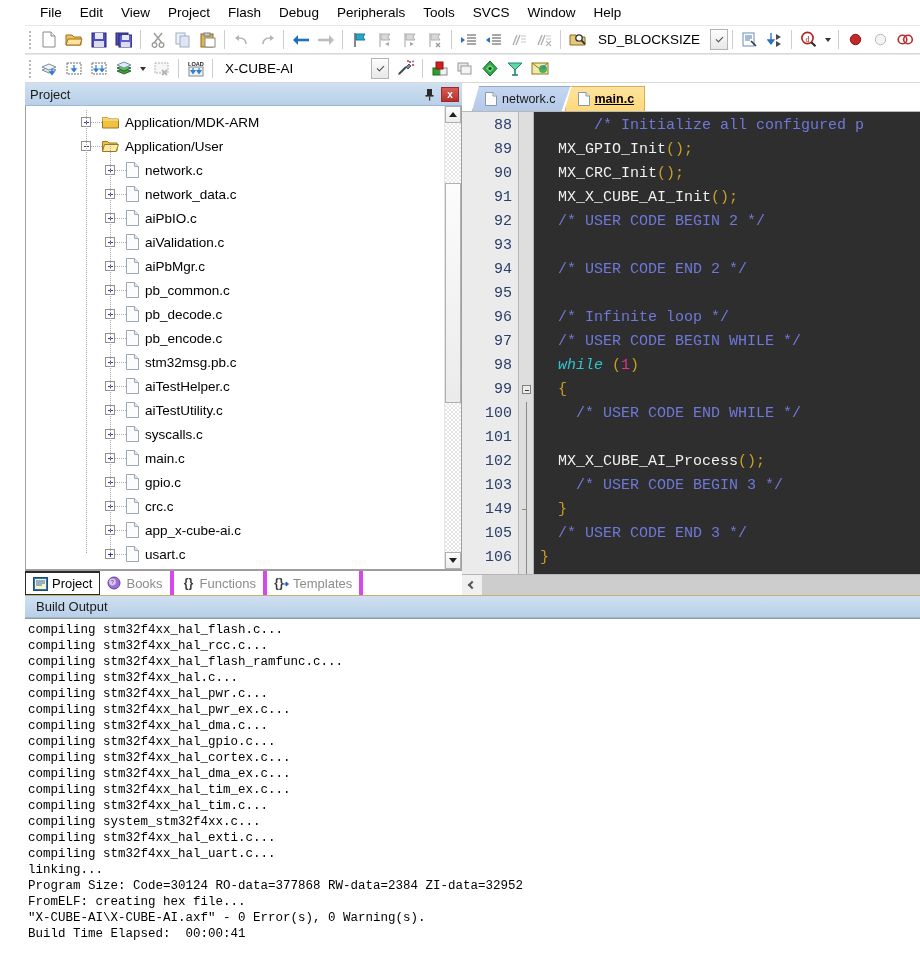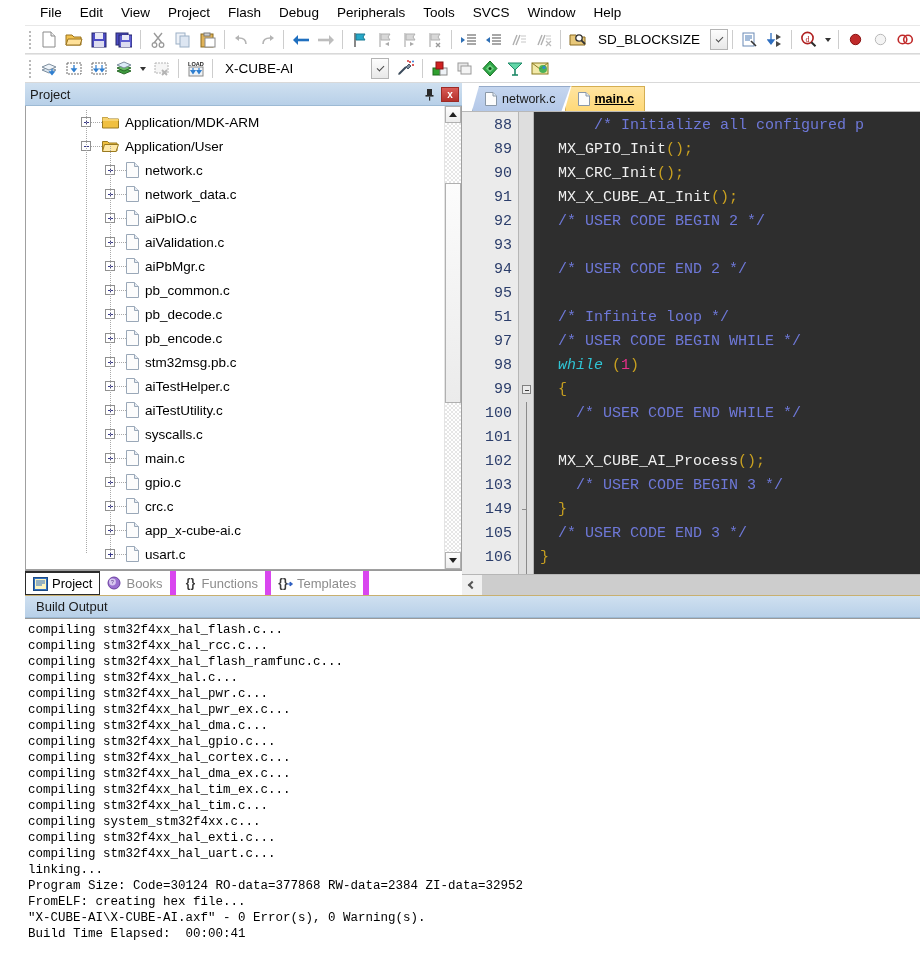--- a/index.html
+++ b/index.html
@@ -209,21 +209,21 @@
     background: #ffffff;
     display: flex;
     align-items: stretch;
     border-top: 1px solid #9a9a9a;
   }
   .ptab {
     display: flex; align-items: center;
     padding: 0 7px;
     font-size: 13px;
     color: #8c8c8c;
-    border-right: 6px solid #d946ef;
+    border-right: 4px solid #d946ef;
     gap: 4px;
   }
   .ptab.active {
     color: #000;
     border: 1px solid #2b2b2b;
     border-top: 2px solid #2b2b2b;
     background: #ffffff;
     margin: 0;
   }
   .ptab-ic { width: 15px; height: 14px; flex: 0 0 auto; }
@@ -1045,21 +1045,21 @@
       <div class="edbody">
         <div class="gutter" id="gutter">
             <div class="gline">88</div>
             <div class="gline">89</div>
             <div class="gline">90</div>
             <div class="gline">91</div>
             <div class="gline">92</div>
             <div class="gline">93</div>
             <div class="gline">94</div>
             <div class="gline">95</div>
-            <div class="gline">51</div>
+            <div class="gline">96</div>
             <div class="gline">97</div>
             <div class="gline">98</div>
             <div class="gline">99</div>
             <div class="gline">100</div>
             <div class="gline">101</div>
             <div class="gline">102</div>
             <div class="gline">103</div>
             <div class="gline">149</div>
             <div class="gline">105</div>
             <div class="gline">106</div>

